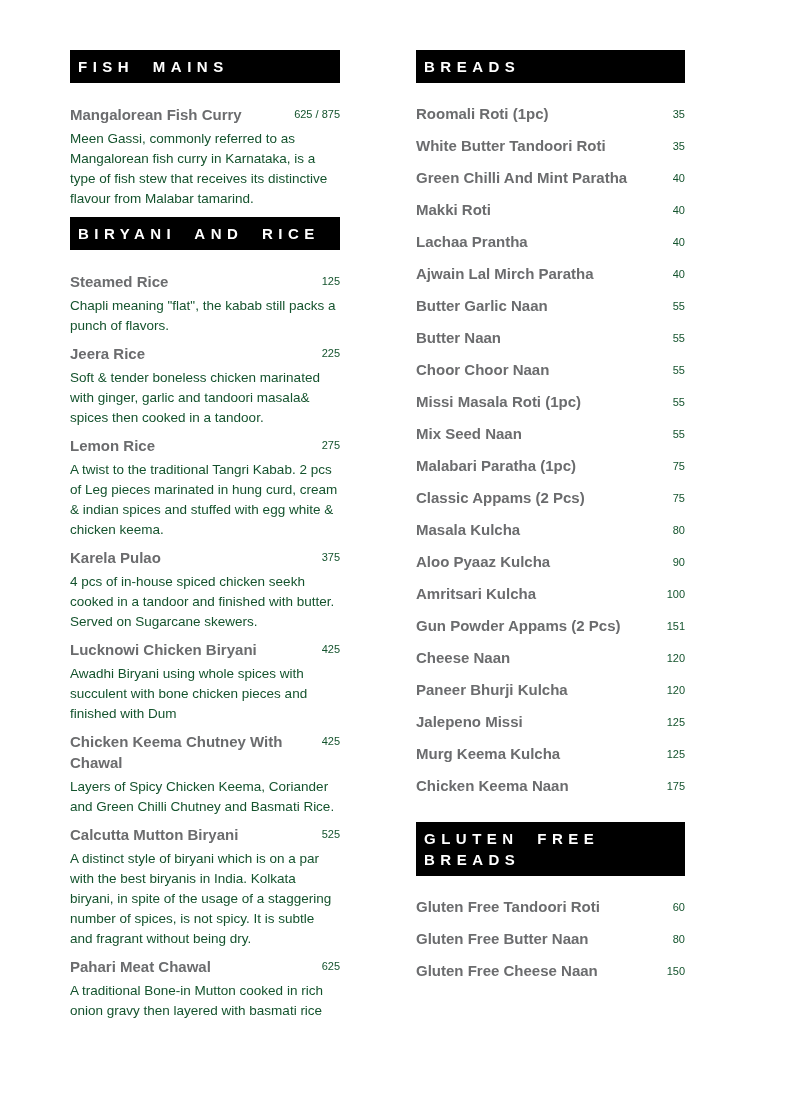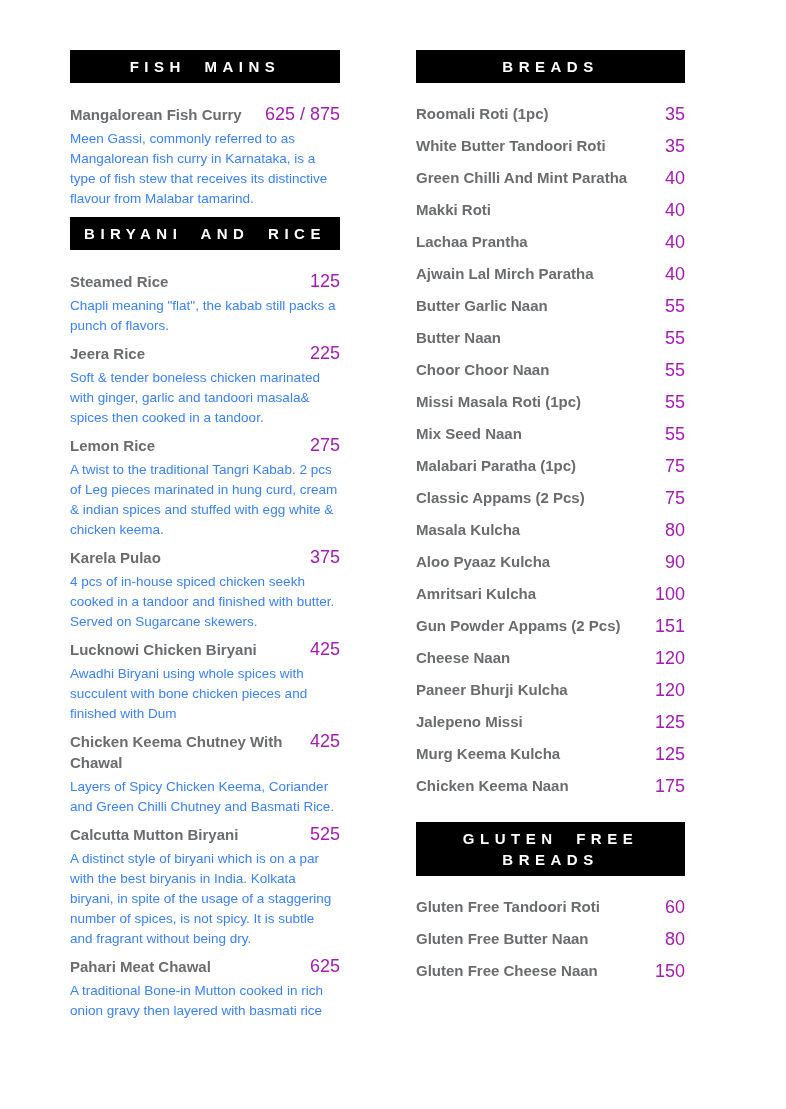--- a/index.html
+++ b/index.html
@@ -20,21 +20,20 @@
   .column-right .menu-section:not(:first-child) { margin-top:26px; }
 
   .section-header {
     background:#000000;
     color:#ffffff;
     font-size:15px;
     font-weight:700;
     letter-spacing:5.5px;
     word-spacing:9px;
     line-height:21px;
-    text-align:center;
     padding:6px 8px;
     margin-bottom:21px;
   }
 
   .menu-item { margin-bottom:7px; }
   .column-right .menu-item { margin-bottom:12px; }
 
   .item-row {
     display:flex;
     justify-content:space-between;
@@ -44,31 +43,31 @@
   .column-right .item-row { line-height:20px; }
 
   .item-name {
     font-size:15px;
     font-weight:700;
     color:#6b6c6e;
     flex:1 1 auto;
     padding-right:8px;
   }
   .item-price {
-    font-size:18px;
+    font-size:11px;
     font-weight:400;
-    color:#a21caf;
+    color:#14532d;
     white-space:nowrap;
     flex:0 0 auto;
   }
   .item-desc {
     margin-top:4px;
     font-size:13.5px;
     line-height:20px;
-    color:#3b82f6;
+    color:#14532d;
   }
 </style>
 </head>
 <body>
 
 <div class="page">
   <div class="column column-left">
       <section class="menu-section">
         <div class="section-header">FISH MAINS</div>
         <div class="menu-item">

